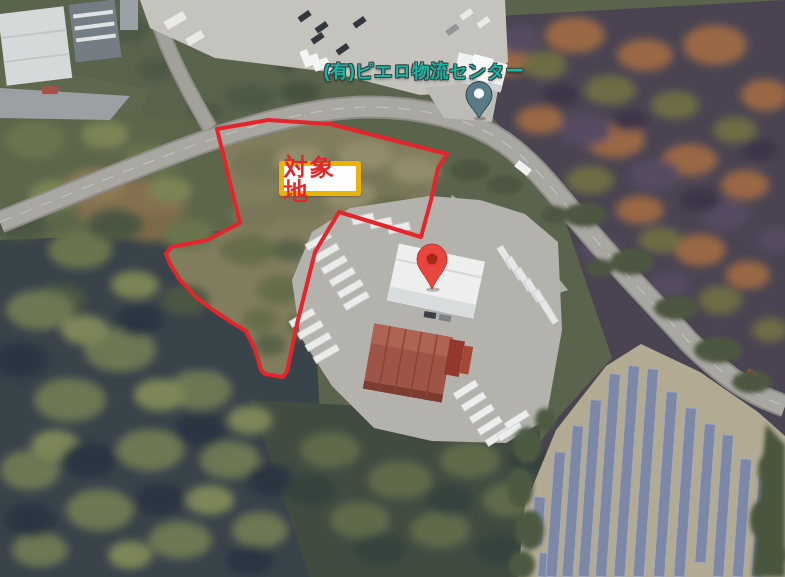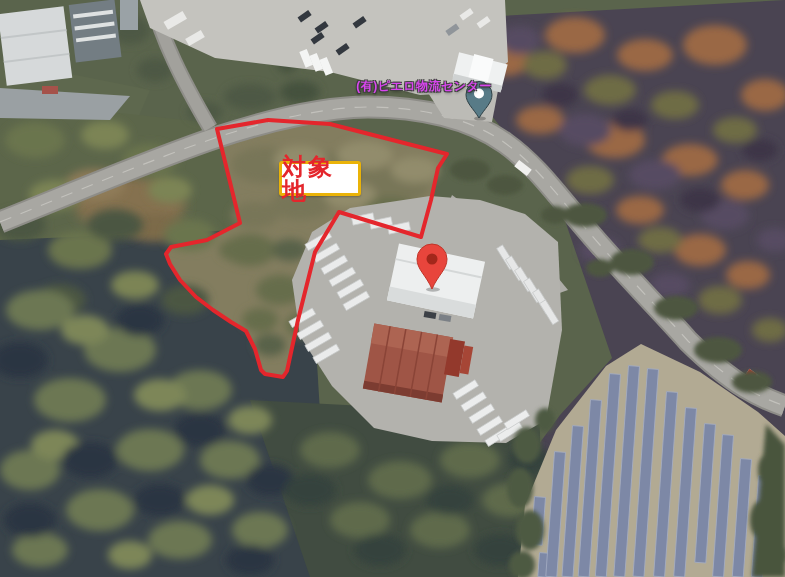--- a/index.html
+++ b/index.html
@@ -2,28 +2,28 @@
 <html><head>
 <meta charset="utf-8">
 <style>
   html,body{margin:0;padding:0;background:#222;}
   .stage{
     position:relative;width:785px;height:577px;overflow:hidden;
     font-family:"Liberation Sans","DejaVu Sans",sans-serif;
   }
   .stage svg.layer{position:absolute;left:0;top:0;}
   .place-label{
-    position:absolute;left:424px;top:86px;transform:translate(-50%,-50%);
-    color:#d946ef;font-size:12px;font-weight:bold;letter-spacing:.5px;white-space:nowrap;
+    position:absolute;left:424px;top:71px;transform:translate(-50%,-50%);
+    color:#14b8a6;font-size:18px;font-weight:bold;letter-spacing:.5px;white-space:nowrap;
     text-shadow:-1px -1px 0 #3f3f3f,1px -1px 0 #3f3f3f,-1px 1px 0 #3f3f3f,1px 1px 0 #3f3f3f,0 2px 3px rgba(0,0,0,.45);
     cursor:pointer;
   }
   .area-label{
     position:absolute;left:279px;top:161px;width:82px;height:35px;
-    background:#ffffff;border:3px solid #eab308;border-radius:3px;
+    background:#ffffff;border:5px solid #eab308;border-radius:3px;
     box-sizing:border-box;display:flex;align-items:center;justify-content:center;
     color:#e4262c;font-size:24px;font-weight:bold;letter-spacing:2px;line-height:1;
     box-shadow:0 1px 2px rgba(0,0,0,.25);
   }
   .pin{position:absolute;cursor:pointer;}
 </style>
 </head>
 <body>
 
 <div class="stage">

